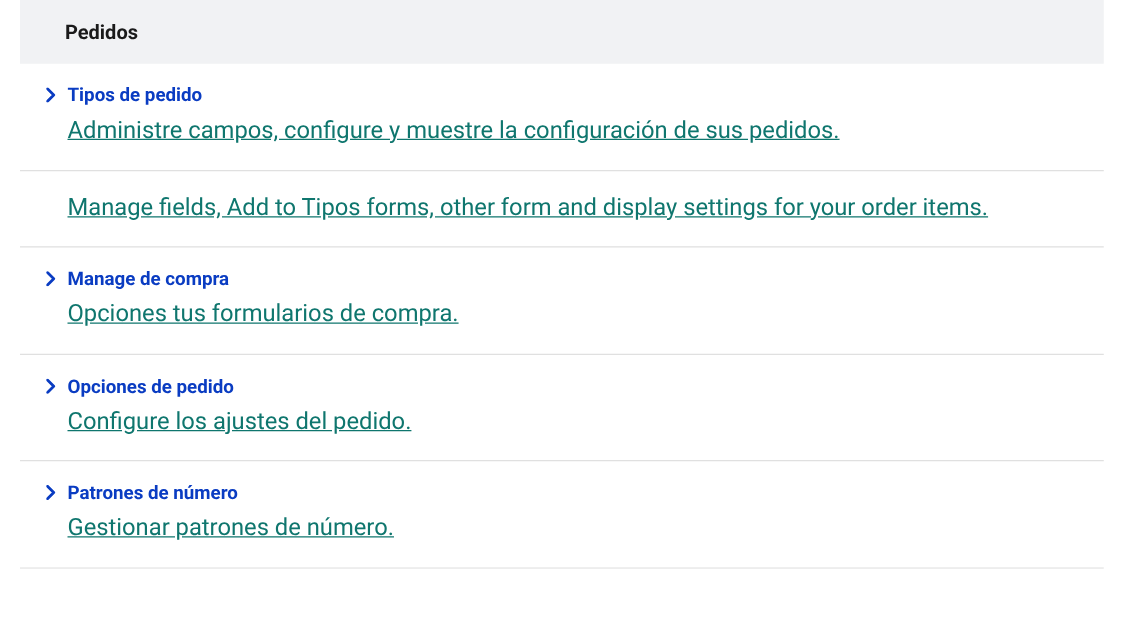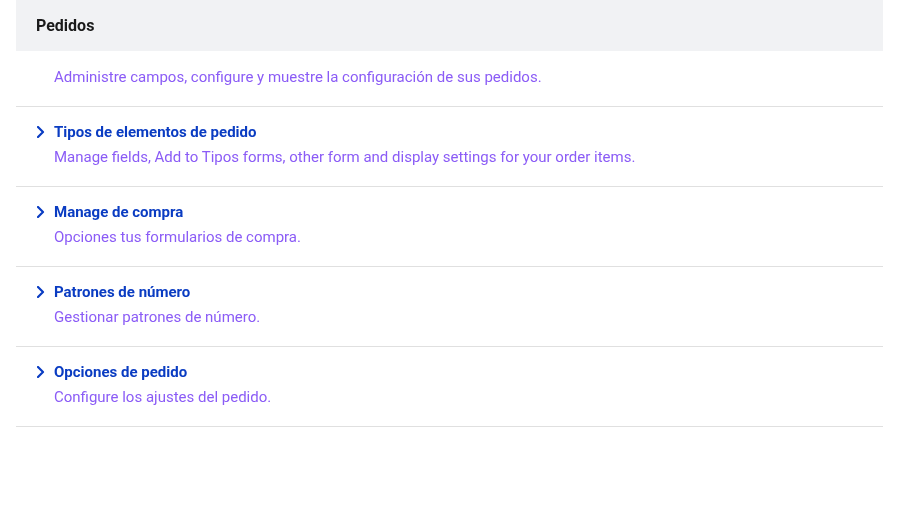--- a/index.html
+++ b/index.html
@@ -11,21 +11,21 @@
       font-family: -apple-system, BlinkMacSystemFont, "Segoe UI", Roboto, "Helvetica Neue", Arial, sans-serif;
       background: #fff;
       padding: 0;
       width: 899px;
     }
     .container {
       padding: 0 16px;
     }
     .section-header {
       background: #f1f2f4;
-      padding: 16px 20px;
+      padding: 16px 36px;
       font-weight: 700;
       font-size: 16px;
       color: #1a1a1a;
     }
     .list {
       padding: 0;
     }
     .list-item {
       border-bottom: 1px solid #e0e0e0;
       padding: 16px 20px 18px 20px;
@@ -48,75 +48,76 @@
       width: 8px;
       height: 12px;
     }
     .item-title {
       color: #0a3cc2;
       font-weight: 700;
       font-size: 15px;
       cursor: pointer;
     }
     .item-description {
-      color: #8b5cf6;
-      font-size: 15px;
+      color: #0f766e;
+      font-size: 19px;
       padding-left: 18px;
       line-height: 1.4;
+      text-decoration: underline;
     }
   </style>
 </head>
 <body>
 
 <div class="container">
   <div class="section-header">
     <span>Pedidos</span>
   </div>
   <div class="list">
     <div class="list-item">
-      <div class="item-description">Administre campos, configure y muestre la configuración de sus pedidos.</div>
-    </div>
-    <div class="list-item">
       <div class="item-title-row">
         <span class="chevron">
           <svg viewBox="0 0 8 12" fill="none">
               <path d="M1 1 L6 6 L1 11" stroke="#0a3cc2" stroke-width="2.2" stroke-linecap="round" stroke-linejoin="round"></path>
             </svg>
         </span>
-        <span class="item-title">Tipos de elementos de pedido</span>
+        <span class="item-title">Tipos de pedido</span>
       </div>
+      <div class="item-description">Administre campos, configure y muestre la configuración de sus pedidos.</div>
+    </div>
+    <div class="list-item">
       <div class="item-description">Manage fields, Add to Tipos forms, other form and display settings for your order items.</div>
     </div>
     <div class="list-item">
       <div class="item-title-row">
         <span class="chevron">
           <svg viewBox="0 0 8 12" fill="none">
               <path d="M1 1 L6 6 L1 11" stroke="#0a3cc2" stroke-width="2.2" stroke-linecap="round" stroke-linejoin="round"></path>
             </svg>
         </span>
         <span class="item-title">Manage de compra</span>
       </div>
       <div class="item-description">Opciones tus formularios de compra.</div>
     </div>
     <div class="list-item">
       <div class="item-title-row">
         <span class="chevron">
           <svg viewBox="0 0 8 12" fill="none">
               <path d="M1 1 L6 6 L1 11" stroke="#0a3cc2" stroke-width="2.2" stroke-linecap="round" stroke-linejoin="round"></path>
             </svg>
         </span>
-        <span class="item-title">Patrones de número</span>
+        <span class="item-title">Opciones de pedido</span>
       </div>
-      <div class="item-description">Gestionar patrones de número.</div>
+      <div class="item-description">Configure los ajustes del pedido.</div>
     </div>
     <div class="list-item">
       <div class="item-title-row">
         <span class="chevron">
           <svg viewBox="0 0 8 12" fill="none">
               <path d="M1 1 L6 6 L1 11" stroke="#0a3cc2" stroke-width="2.2" stroke-linecap="round" stroke-linejoin="round"></path>
             </svg>
         </span>
-        <span class="item-title">Opciones de pedido</span>
+        <span class="item-title">Patrones de número</span>
       </div>
-      <div class="item-description">Configure los ajustes del pedido.</div>
+      <div class="item-description">Gestionar patrones de número.</div>
     </div>
   </div>
 </div>
 
 </body></html>

